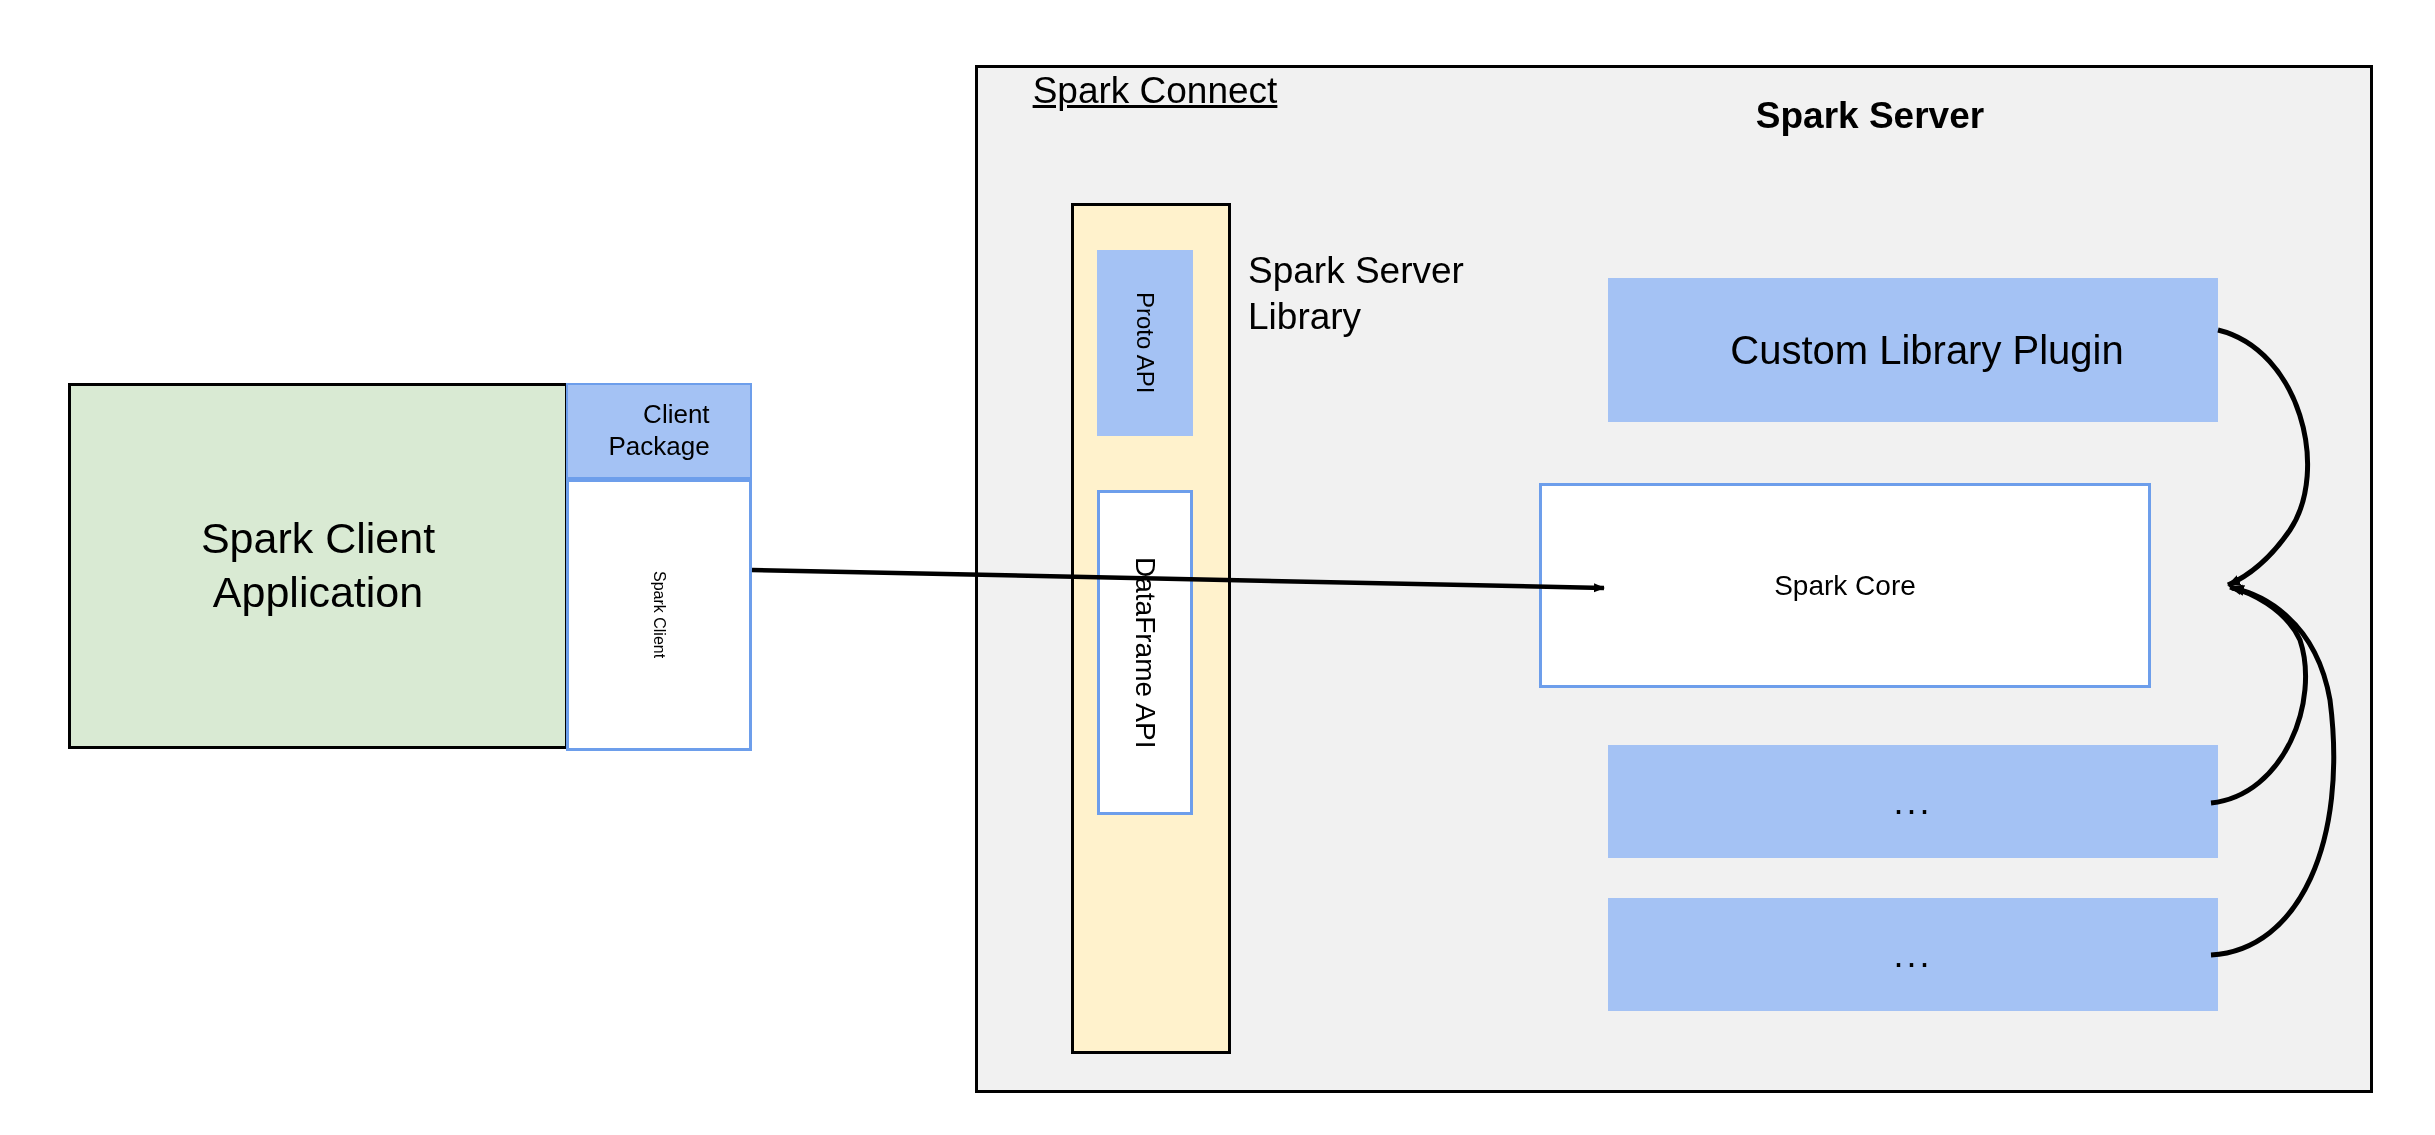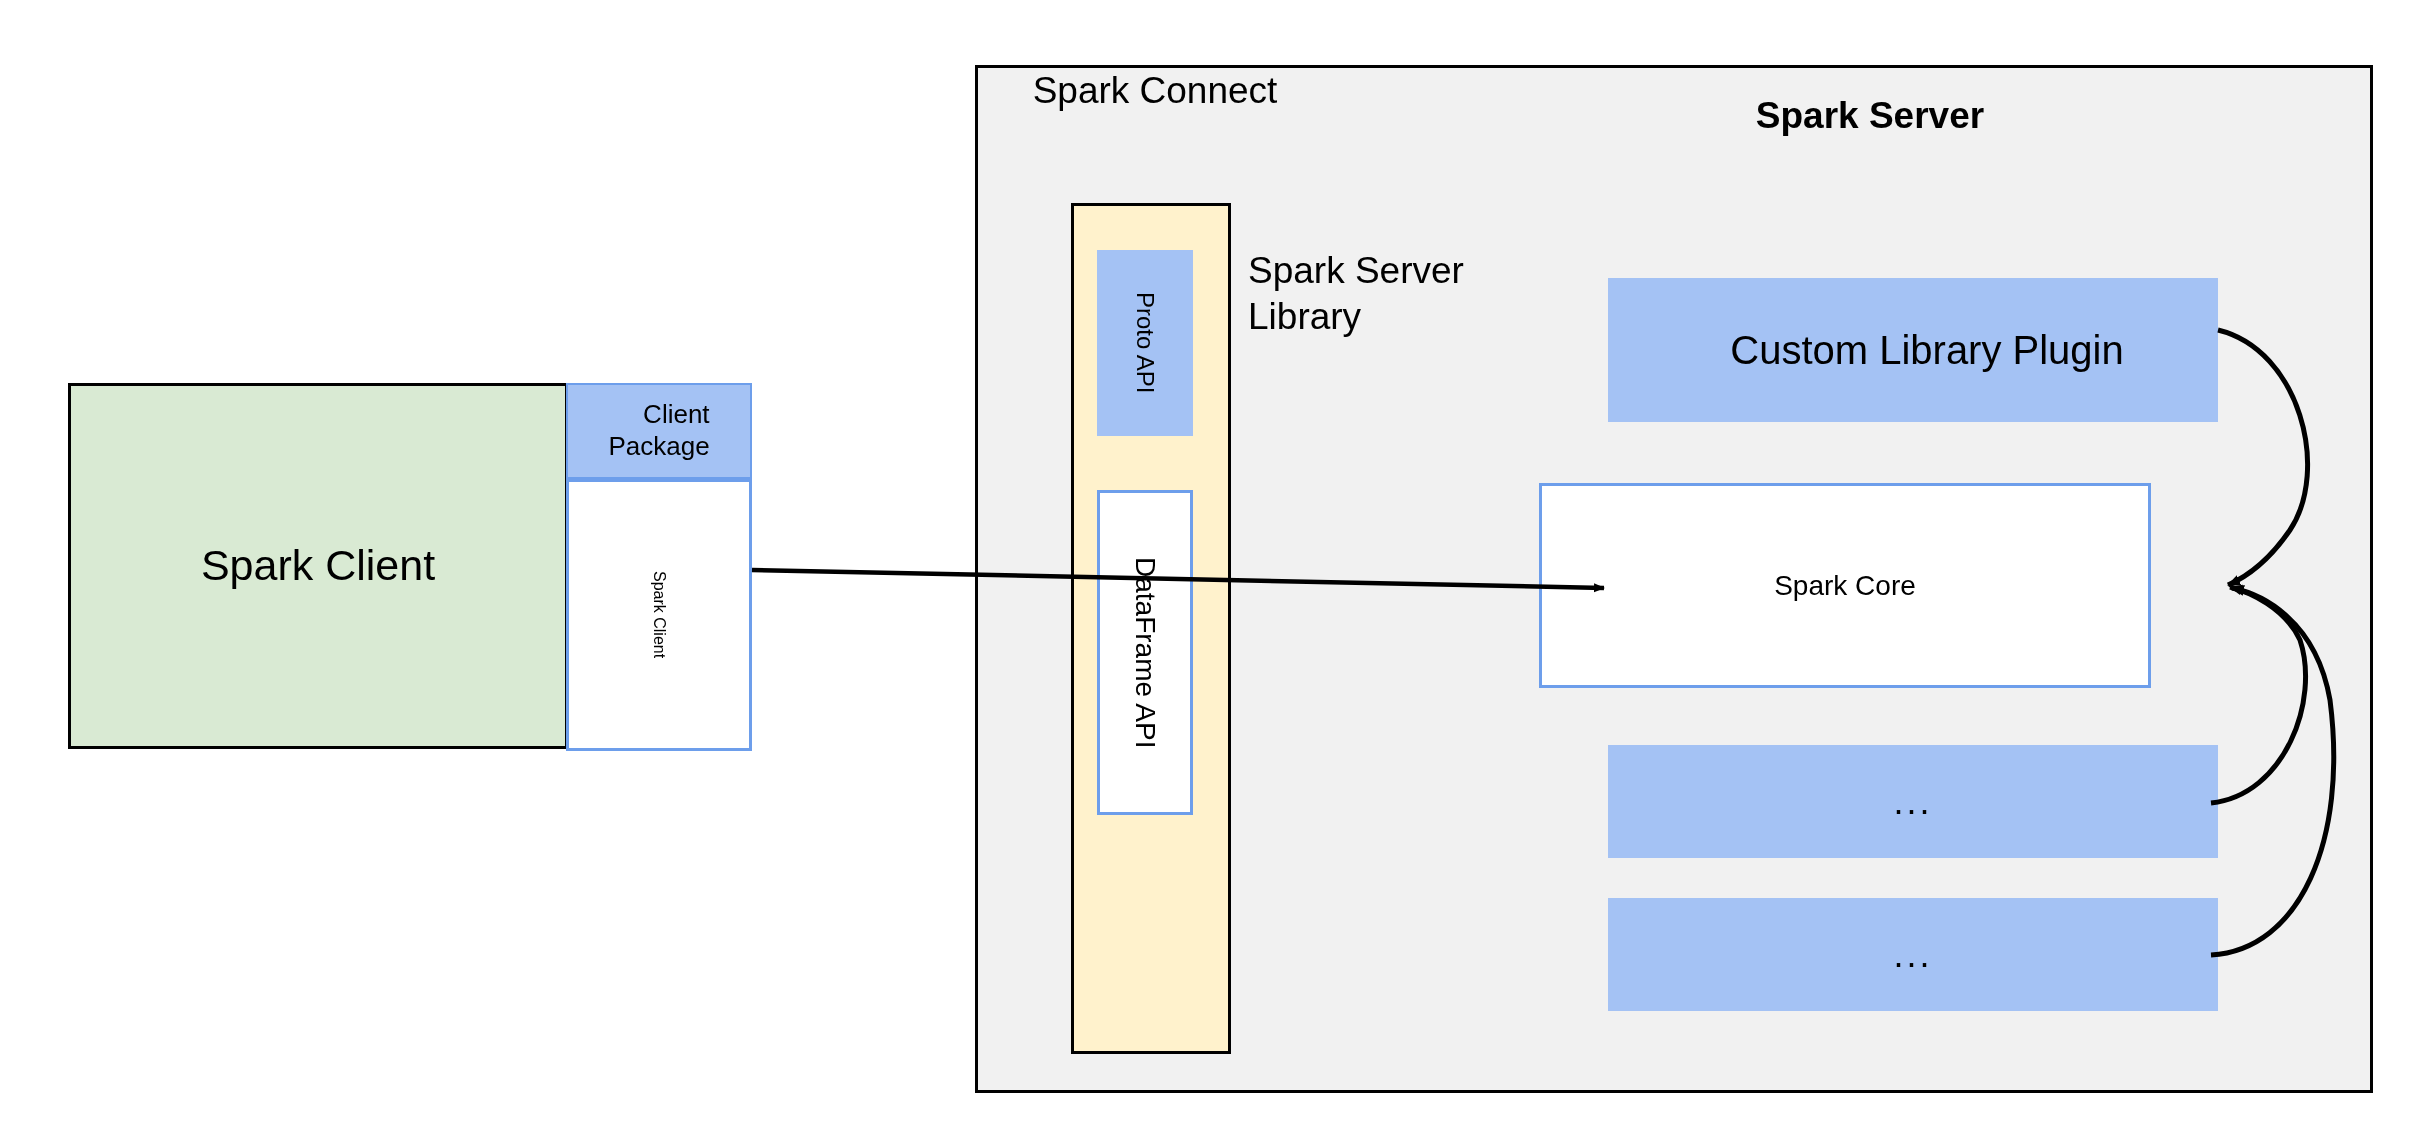--- a/index.html
+++ b/index.html
@@ -72,20 +72,21 @@
     color: #000;
     z-index: 4;
   }
   .connect-api-label {
     left: 1000px; top: 68px; width: 310px;
     text-align: center;
     font-size: 37px;
     line-height: 1.25;
     color: #000;
     z-index: 4;
+    text-decoration: underline;
   }
   .server-lib-label {
     left: 1248px; top: 248px; width: 330px;
     text-align: left;
     font-size: 37px;
     line-height: 1.25;
     color: #000;
     z-index: 4;
   }
 
@@ -187,20 +188,21 @@
   <div class="abs dots-box dots-1">
     <span>...</span>
   </div>
   <div class="abs dots-box dots-2">
     <span>...</span>
   </div>
 
   <div class="abs client-app">
     <div>
       <div>Spark Client</div>
+      <div>Application</div>
     </div>
   </div>
   <div class="abs client-package">
     <div>
       <div>Client</div>
       <div>Package</div>
     </div>
   </div>
   <div class="abs spark-client">
     <span class="vtext-down">Spark Client</span>

